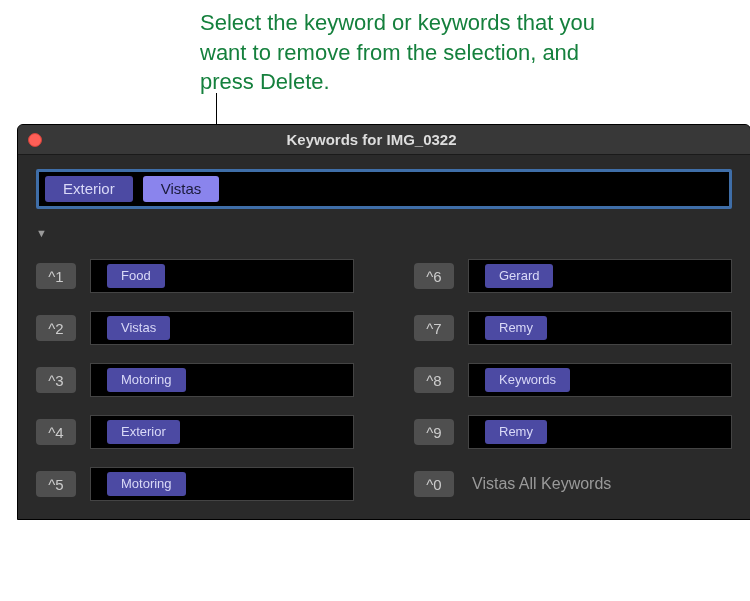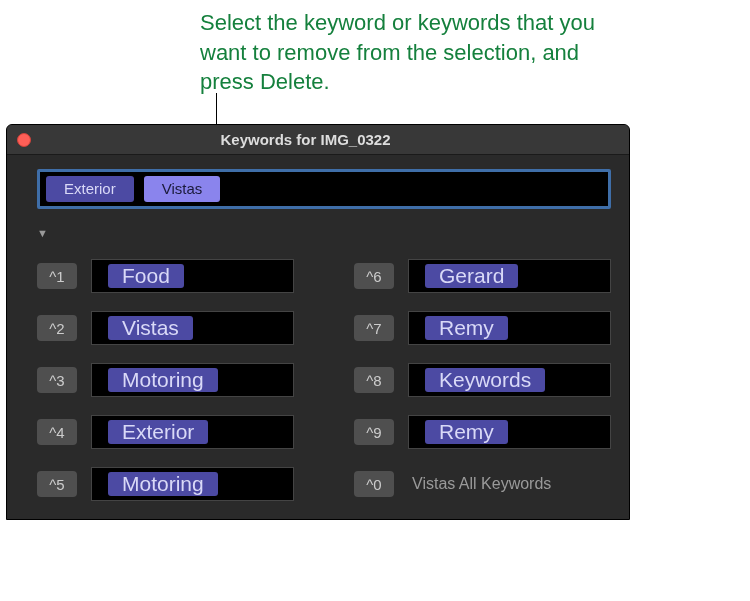--- a/index.html
+++ b/index.html
@@ -23,22 +23,22 @@
       position: absolute;
       left: 216px;
       top: 93px;
       width: 1px;
       height: 105px;
       background: #000;
     }
     .window {
       position: absolute;
       top: 124px;
-      left: 6px;
-      width: 624px;
+      left: 17px;
+      width: 734px;
       background: #2a2a2a;
       border: 1px solid #000;
       border-radius: 6px 6px 0 0;
       overflow: hidden;
     }
     .titlebar {
       height: 30px;
       background: #383838;
       border-bottom: 1px solid #1a1a1a;
       display: flex;
@@ -57,21 +57,20 @@
     .title {
       flex: 1;
       text-align: center;
       color: #ddd;
       font-size: 15px;
       font-weight: 600;
       margin-right: 25px;
     }
     .content {
       padding: 14px 18px 18px 18px;
-      margin-left: 12px;
     }
     .keyword-field {
       background: #000;
       border: 3px solid #3f6ea8;
       border-radius: 2px;
       height: 40px;
       display: flex;
       align-items: center;
       padding: 0 6px;
       gap: 10px;
@@ -133,21 +132,21 @@
       height: 34px;
       border: 1px solid #444;
       display: flex;
       align-items: center;
       padding: 0 8px 0 16px;
     }
     .slot .token {
       height: 24px;
       line-height: 24px;
       padding: 0 14px;
-      font-size: 21px;
+      font-size: 13px;
     }
     .remove-label {
       flex: 1;
       color: #9a9a9a;
       font-size: 16px;
       padding-left: 4px;
     }
   </style>
 </head>
 <body>

